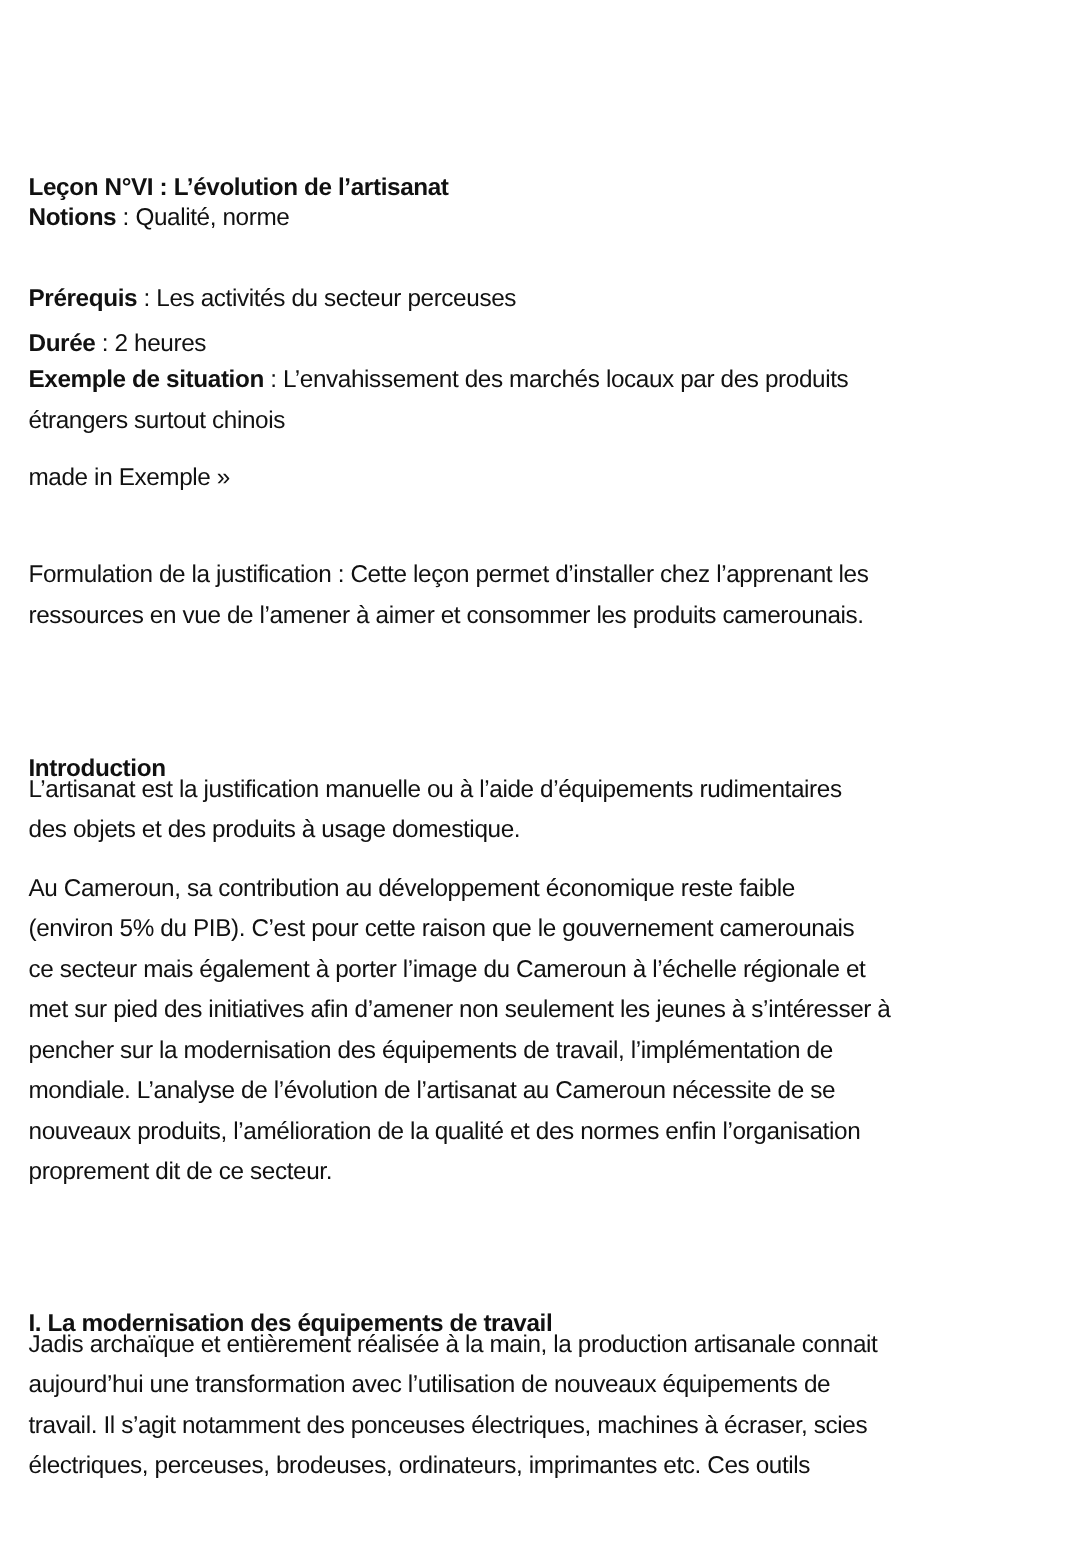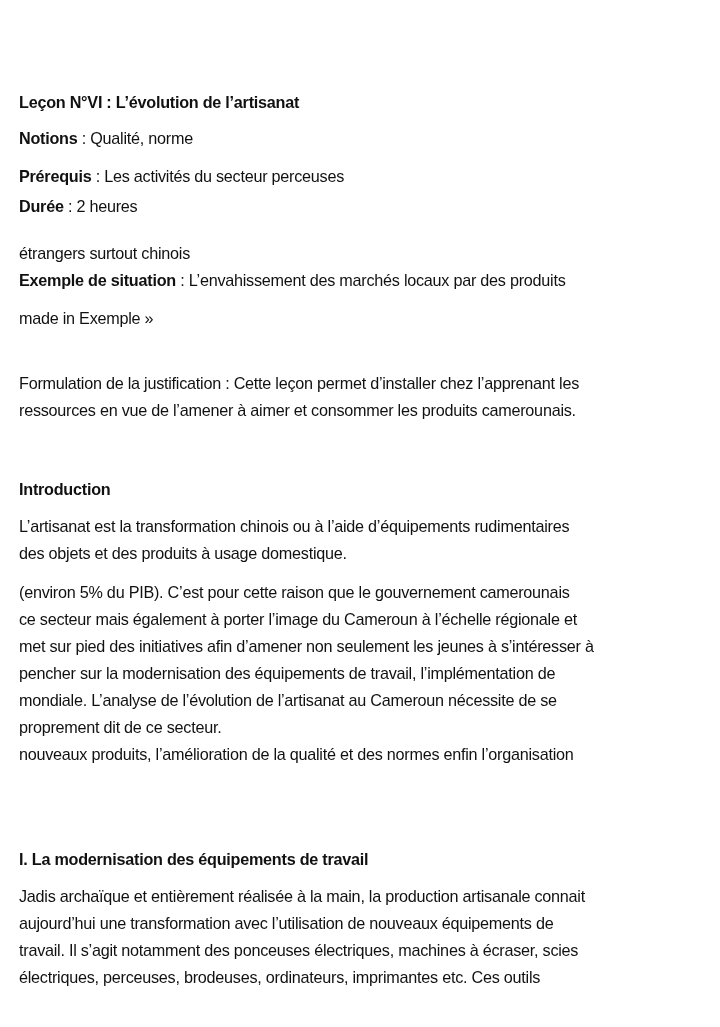--- a/index.html
+++ b/index.html
@@ -21,80 +21,82 @@
       top: 0;
       width: 690px;
     }
     .line {
       position: absolute;
       left: 0;
       white-space: nowrap;
       font-size: 16.2px;
       letter-spacing: -0.25px;
       line-height: 20px;
+      margin-top: 23px;
     }
     .b { font-weight: bold; }
     .para {
       position: absolute;
       left: 0;
       width: 690px;
       font-size: 16.2px;
       letter-spacing: -0.25px;
       line-height: 27px;
     }
     .para .row { display: block; white-space: nowrap; height: 27px; }
   </style>
 </head>
 <body>
 
 <div class="page">
 
   <div class="line b" style="top:92px;">Leçon N°VI : L’évolution de l’artisanat</div>
 
-  <div class="line" style="top:128px;">
+  <div class="line" style="top:112px;">
     <span class="b">Notions</span><span> : </span><span>Qualité, norme</span>
   </div>
 
   <div class="line" style="top:166px;">
     <span class="b">Prérequis</span><span> : </span><span>Les activités du secteur perceuses</span>
   </div>
 
   <div class="line" style="top:196px;">
     <span class="b">Durée</span><span> : </span><span>2 heures</span>
   </div>
 
   <div class="para" style="top:240px;">
+    <span class="row"><span class="b">Exemple de situation</span><span> : </span><span>L’envahissement des marchés locaux par des produits</span></span>
     <span class="row">étrangers surtout chinois</span>
-    <span class="row"><span class="b">Exemple de situation</span><span> : </span><span>L’envahissement des marchés locaux par des produits</span></span>
   </div>
 
   <div class="para" style="top:305px;">
     <span class="row">made in Exemple »</span>
   </div>
 
   <div class="para" style="top:370px;">
     <span class="row">Formulation de la justification : Cette leçon permet d’installer chez l’apprenant les</span>
     <span class="row">ressources en vue de l’amener à aimer et consommer les produits camerounais.</span>
   </div>
 
   <div class="line b" style="top:479px;">Introduction</div>
 
   <div class="para" style="top:513px;">
-    <span class="row">L’artisanat est la transformation chinois ou à l’aide d’équipements rudimentaires</span>
+    <span class="row">L’artisanat est la justification manuelle ou à l’aide d’équipements rudimentaires</span>
     <span class="row">des objets et des produits à usage domestique.</span>
   </div>
 
   <div class="para" style="top:579px;">
+    <span class="row">Au Cameroun, sa contribution au développement économique reste faible</span>
     <span class="row">(environ 5% du PIB). C’est pour cette raison que le gouvernement camerounais</span>
     <span class="row">ce secteur mais également à porter l’image du Cameroun à l’échelle régionale et</span>
     <span class="row">met sur pied des initiatives afin d’amener non seulement les jeunes à s’intéresser à</span>
     <span class="row">pencher sur la modernisation des équipements de travail, l’implémentation de</span>
     <span class="row">mondiale. L’analyse de l’évolution de l’artisanat au Cameroun nécessite de se</span>
+    <span class="row">nouveaux produits, l’amélioration de la qualité et des normes enfin l’organisation</span>
     <span class="row">proprement dit de ce secteur.</span>
-    <span class="row">nouveaux produits, l’amélioration de la qualité et des normes enfin l’organisation</span>
   </div>
 
   <div class="line b" style="top:849px;">I. La modernisation des équipements de travail</div>
 
   <div class="para" style="top:883px;">
     <span class="row">Jadis archaïque et entièrement réalisée à la main, la production artisanale connait</span>
     <span class="row">aujourd’hui une transformation avec l’utilisation de nouveaux équipements de</span>
     <span class="row">travail. Il s’agit notamment des ponceuses électriques, machines à écraser, scies</span>
     <span class="row">électriques, perceuses, brodeuses, ordinateurs, imprimantes etc. Ces outils</span>
   </div>

